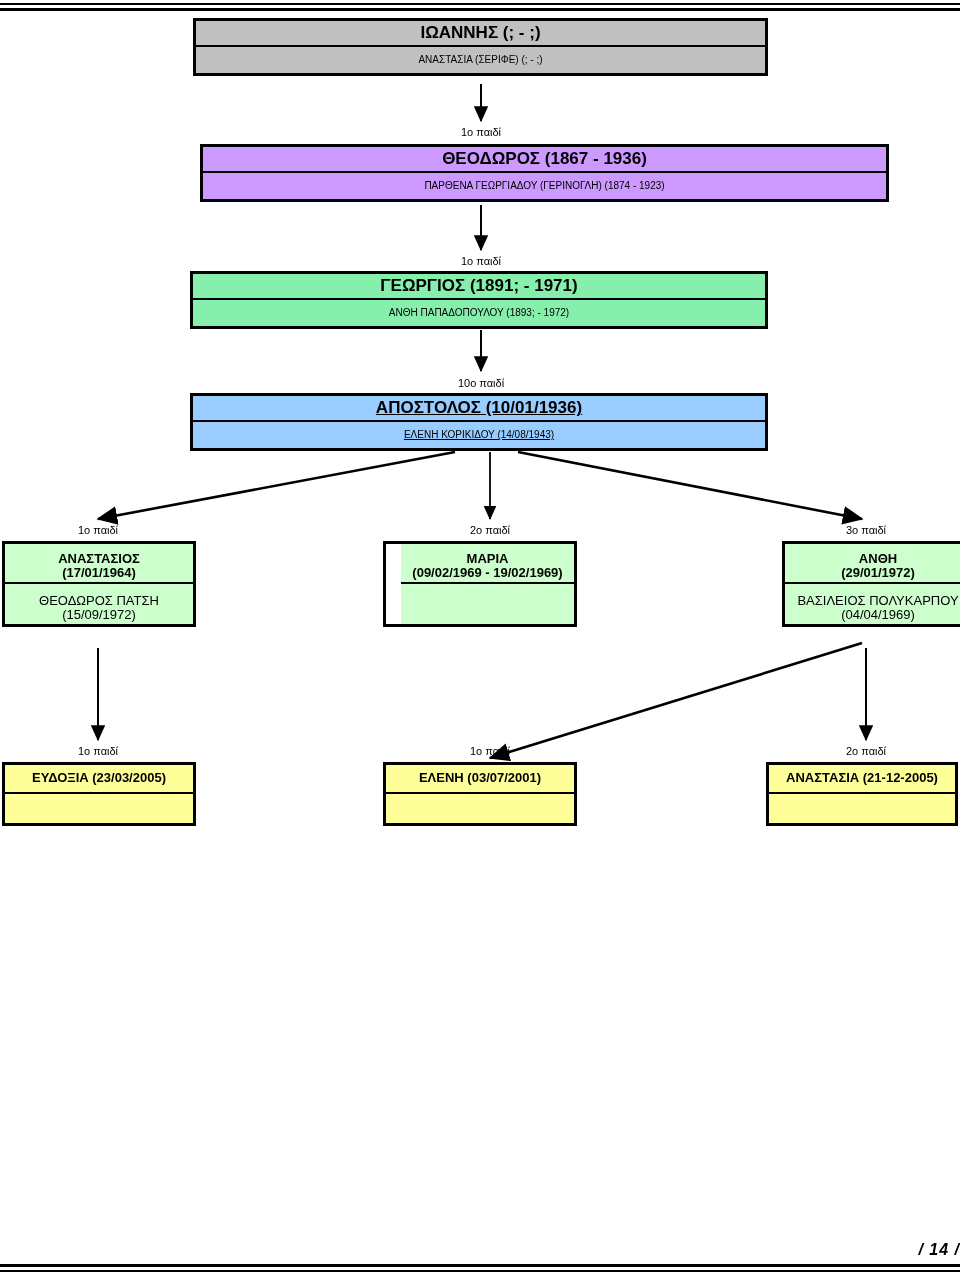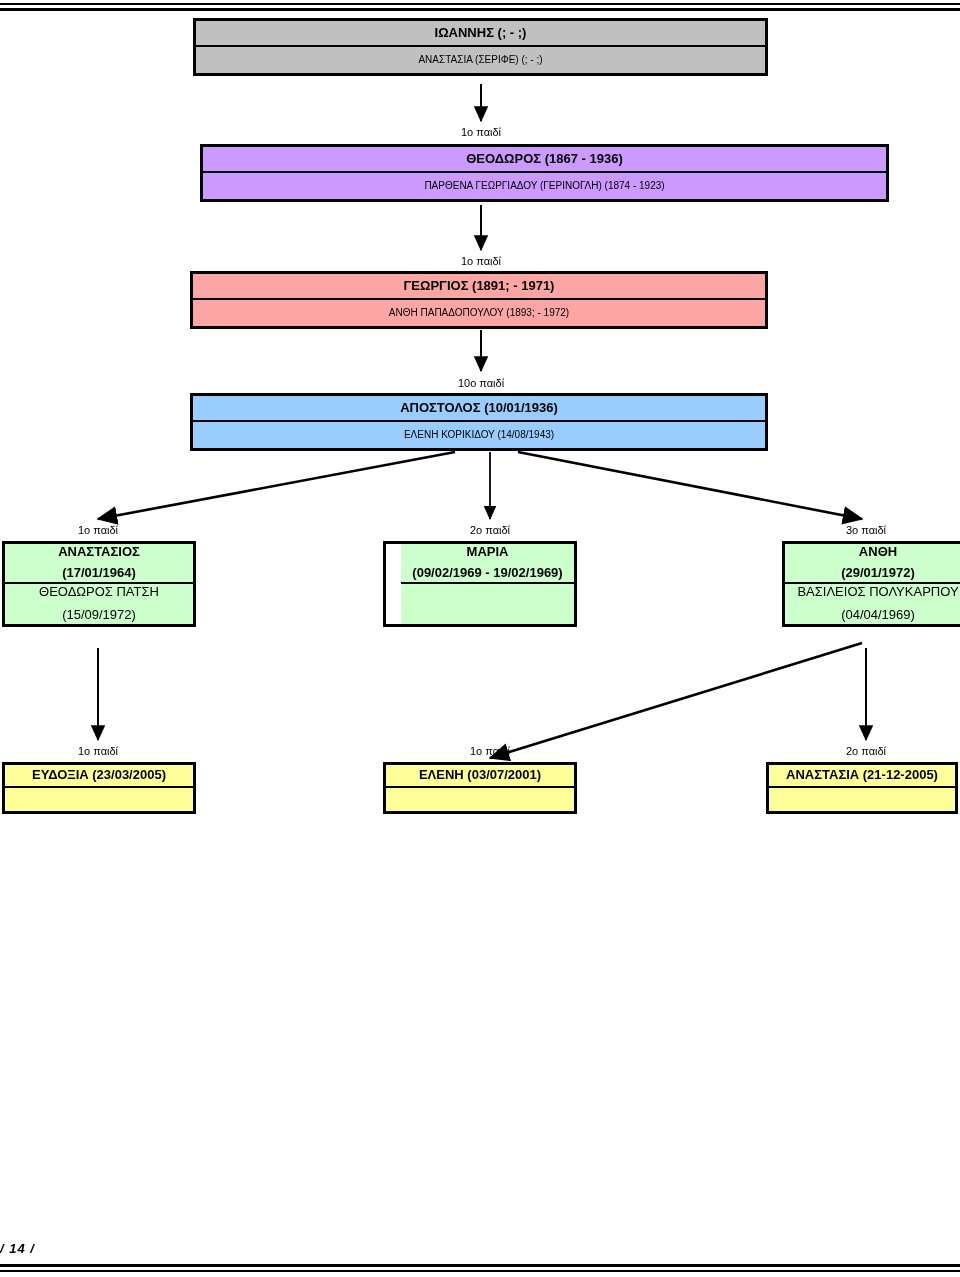--- a/index.html
+++ b/index.html
@@ -27,22 +27,22 @@
   .rule-top-b { top: 8px;  height: 3px; }
   .rule-bot-a { top: 1264px; height: 3px; }
   .rule-bot-b { top: 1270px; height: 2px; }
 
   
   .footer {
     position: absolute;
     left: 0;
     top: 1241px;
     width: 960px;
-    text-align: left;
-    font-size: 13px;
+    text-align: right;
+    font-size: 16px;
     font-weight: bold;
     font-style: italic;
     letter-spacing: 1px;
   }
 
   
   .card {
     position: absolute;
     border: 3px solid #000000;
     box-sizing: border-box;
@@ -59,39 +59,39 @@
   }
   .card .row.person {
     font-weight: bold;
     border-bottom: 2px solid #000000;
   }
   .card .row.spouse {
     font-weight: normal;
   }
 
   
-  .card.wide .row { height: 26px; font-size: 13px; }
+  .card.wide .row { height: 26px; font-size: 17px; }
   .card.wide .row.spouse { font-size: 10px; }
 
   
   .card.stack .row {
     height: 40px;
     font-size: 13px;
     flex-direction: column;
-    justify-content: space-between;
+    justify-content: flex-end;
   }
   .card.stack .row .l2 { font-weight: inherit; }
 
   
-  .card.compact .row { height: 23px; font-size: 13px; }
+  .card.compact .row { height: 29px; font-size: 13px; }
 
   
   .c-grey   .row { background: #c0c0c0; }
   .c-violet .row { background: #cc99ff; }
-  .c-cyan   .row { background: #fca5a5; }
+  .c-cyan   .row { background: #86efac; }
   .c-blue   .row { background: #99ccff; }
   .c-green  .row { background: #ccffcc; }
   .c-yellow .row { background: #ffff99; }
 
   
   .caption {
     position: absolute;
     font-size: 11px;
     text-align: center;
     white-space: nowrap;
@@ -150,21 +150,21 @@
   <div class="row spouse">ΠΑΡΘΕΝΑ  ΓΕΩΡΓΙΑΔΟΥ (ΓΕΡΙΝΟΓΛΗ) (1874 - 1923)</div>
 </div>
 
 <div class="caption" style="left:381px; top:255px; width:200px;">1ο παιδί</div>
 <div class="card wide c-cyan" style="left:190px; top:271px; width:578px;">
   <div class="row person">ΓΕΩΡΓΙΟΣ (1891; - 1971)</div>
   <div class="row spouse">ΑΝΘΗ ΠΑΠΑΔΟΠΟΥΛΟΥ (1893; - 1972)</div>
 </div>
 
 <div class="caption" style="left:381px; top:377px; width:200px;">10ο παιδί</div>
-<div class="card wide c-blue" style="left:190px; top:393px; width:578px;">
+<div class="card wide c-blue" style="left:190px; top:393px; width:578px;text-decoration:underline;">
   <div class="row person">ΑΠΟΣΤΟΛΟΣ (10/01/1936)</div>
   <div class="row spouse">ΕΛΕΝΗ ΚΟΡΙΚΙΔΟΥ (14/08/1943)</div>
 </div>
 
 <div class="caption" style="left:18px; top:524px; width:160px;">1ο παιδί</div>
 <div class="card stack c-green" style="left:2px; top:541px; width:194px;">
   <div class="row person">
     <span class="l1">ΑΝΑΣΤΑΣΙΟΣ</span>
     <span class="l2">(17/01/1964)</span>
   </div>

